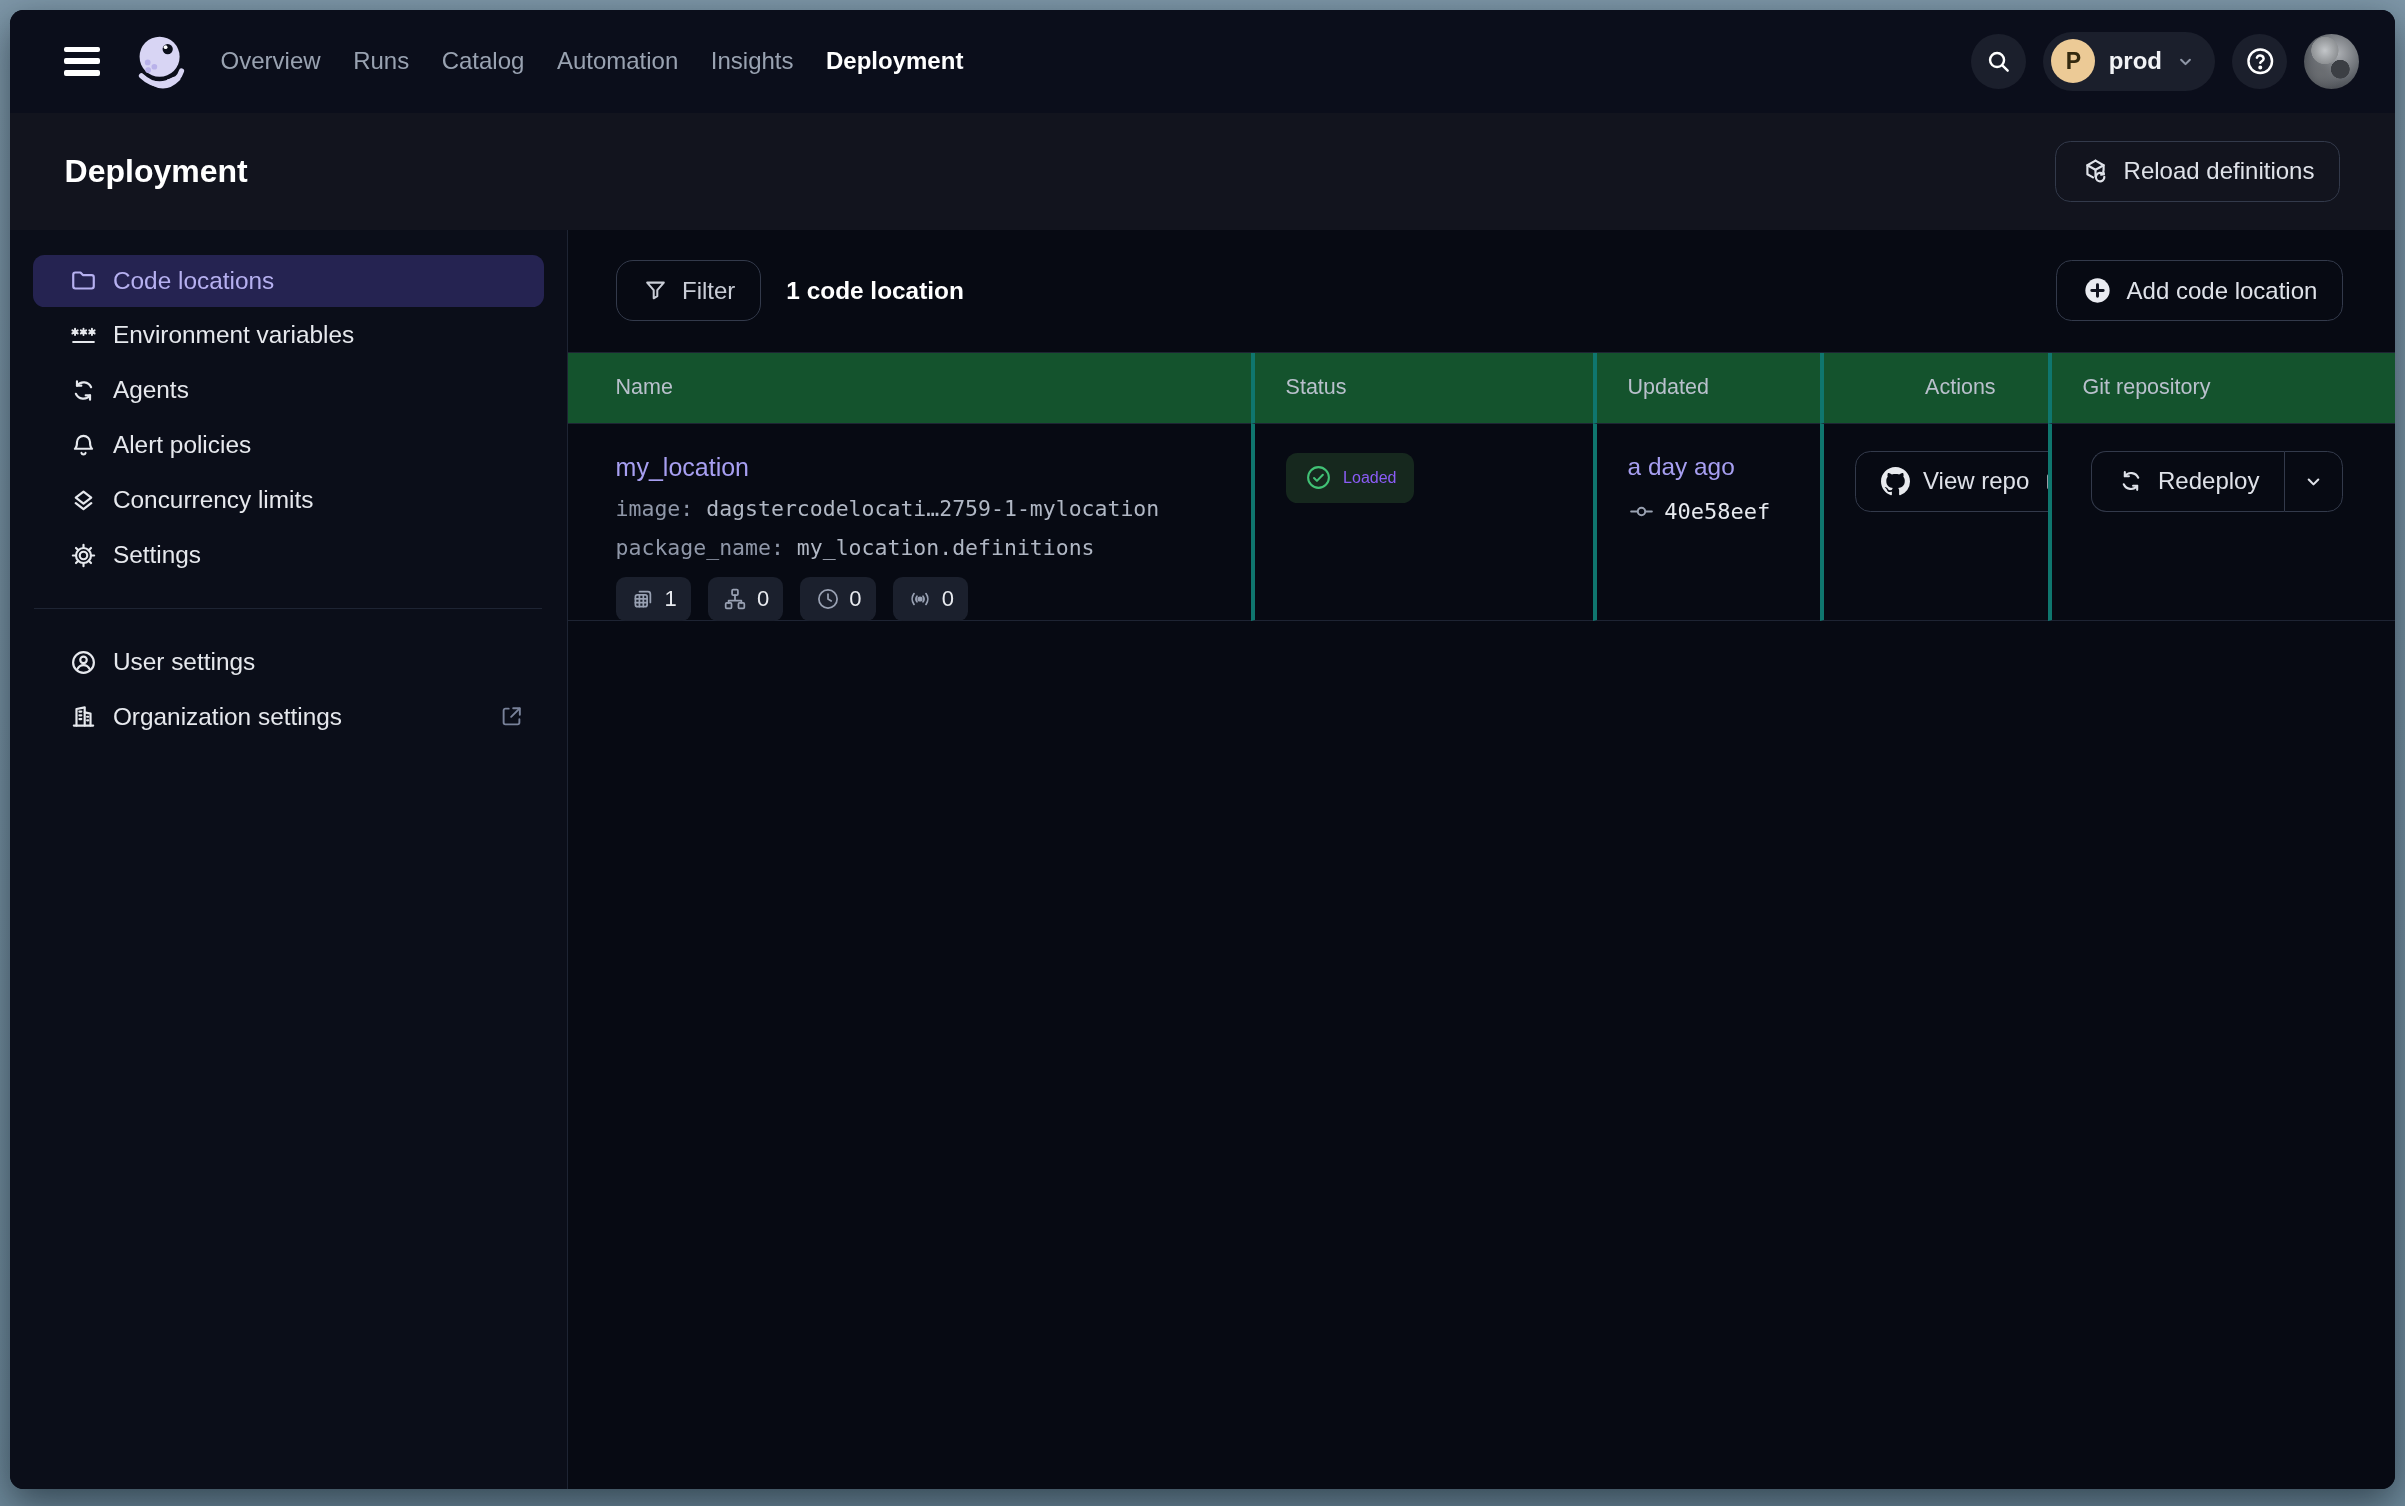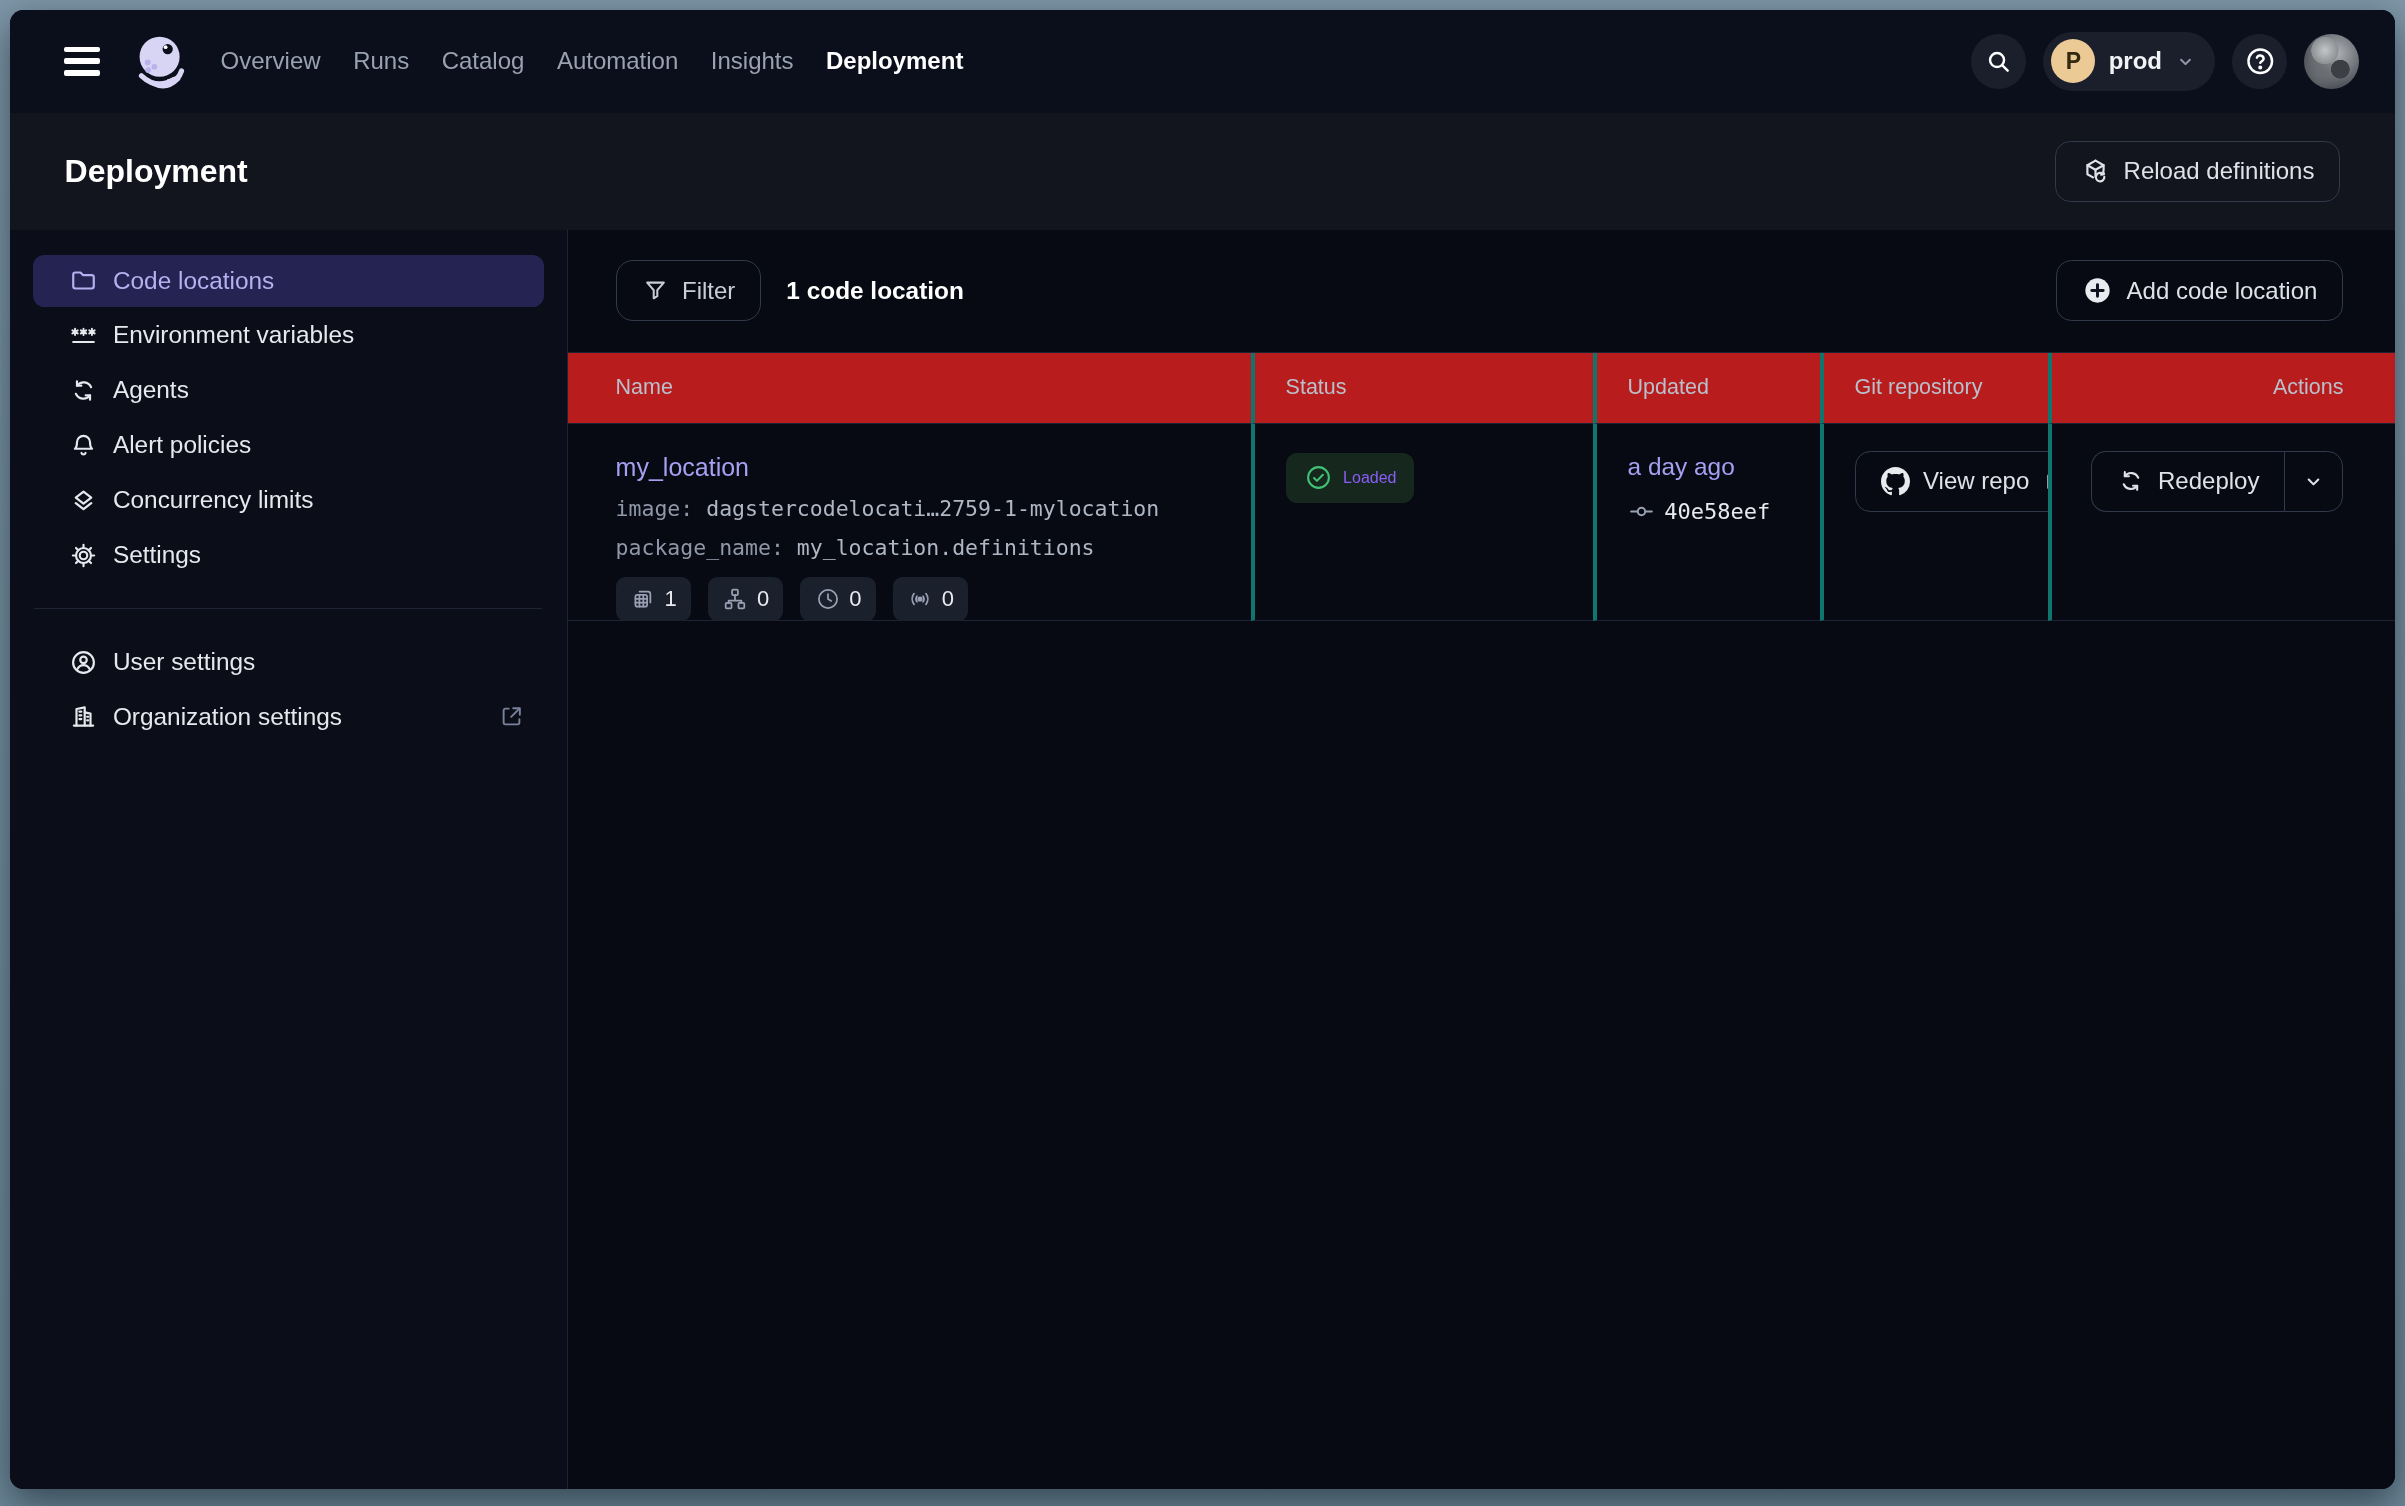--- a/index.html
+++ b/index.html
@@ -104,21 +104,21 @@
   .count-text { font-size:24.4px; font-weight:700; color:#ffffff; margin-left:25px;text-align:center; }
   .toolbar-spacer { flex:1; }
 
   
   .ctable { border-top:1px solid #1e2433; }
   .trow { display:grid; grid-template-columns:683px 342px 227px 228px 1fr; }
   .thead .cell {
     height:71px; display:flex; align-items:center;
     font-size:21.5px; color:#b9c0cc;
     border-bottom:1px solid #1e2433;
-    background:#b91c1c;
+    background:#14532d;
   }
   .cell { padding-left:31px; }
   .cell.c-name { padding-left:48px; }
   .cell + .cell { border-left:4px solid #0f766e; }
   .cell.c-actions { justify-content:flex-end; padding-right:52px; }
 
   .tbody .cell {
     height:197px; border-bottom:1px solid #1e2433;
     display:block; padding-top:29px;
   }
@@ -328,22 +328,22 @@
             <span>Add code location</span>
           </button>
         </div>
 
         <div class="ctable">
 
           <div class="trow thead">
             <div class="cell c-name">Name</div>
             <div class="cell">Status</div>
             <div class="cell">Updated</div>
+            <div class="cell c-actions">Actions</div>
             <div class="cell">Git repository</div>
-            <div class="cell c-actions">Actions</div>
           </div>
 
           <div class="trow tbody">
             <div class="cell c-name">
               <a class="link loc-name">my_location</a>
               <div class="mono-line">
                 <span>image:</span>
                 <span class="mono-val">dagstercodelocati…2759-1-mylocation</span>
               </div>
               <div class="mono-line">

